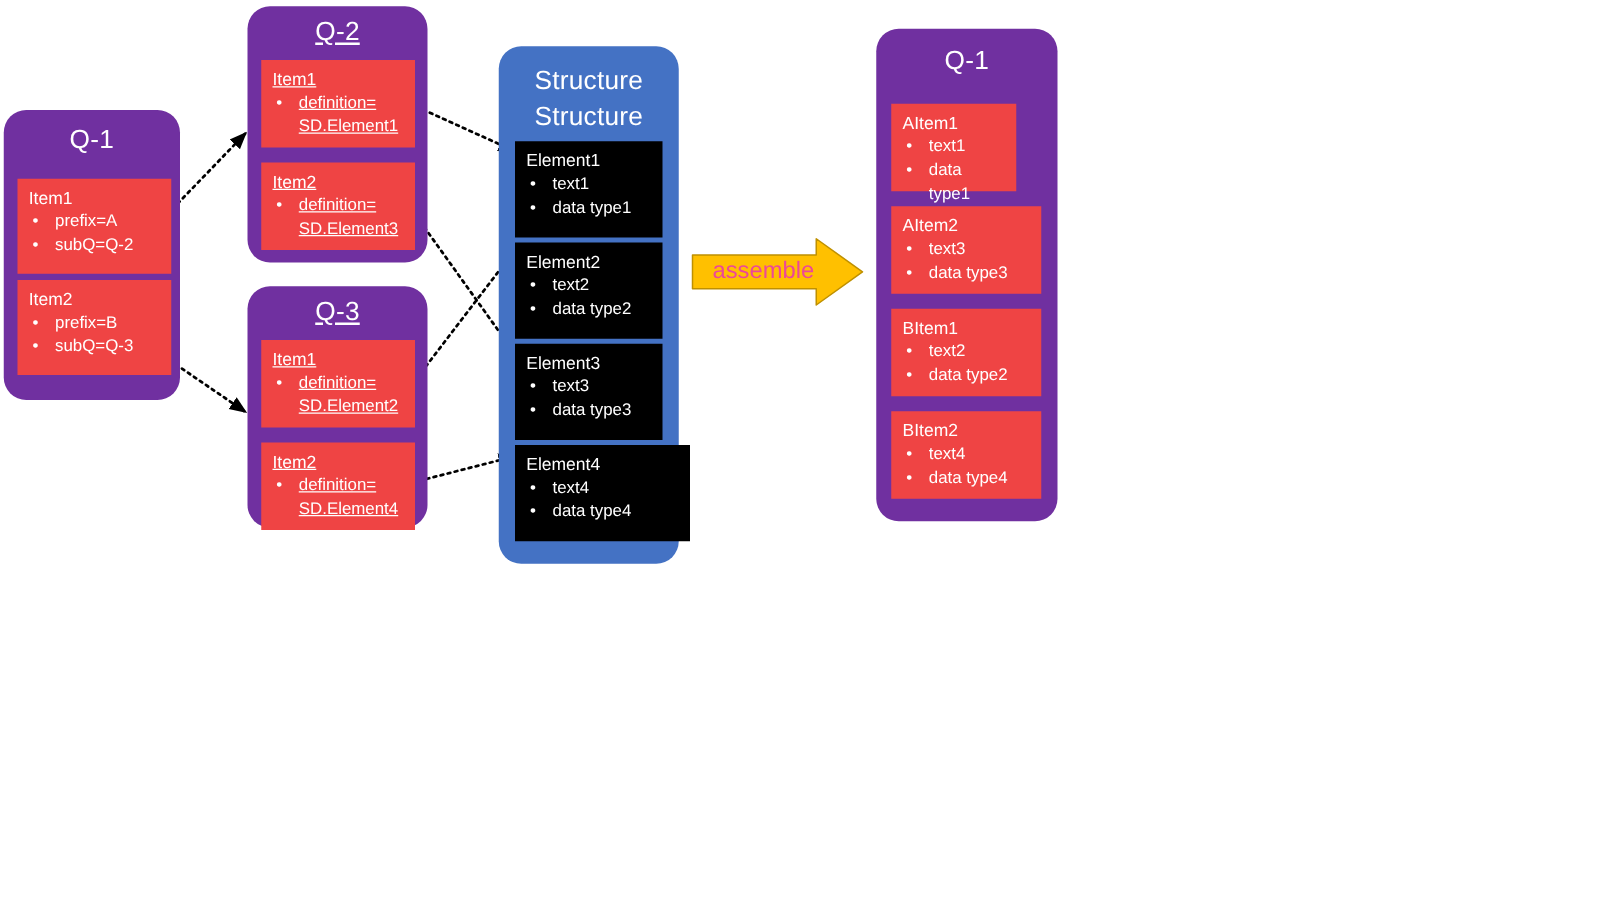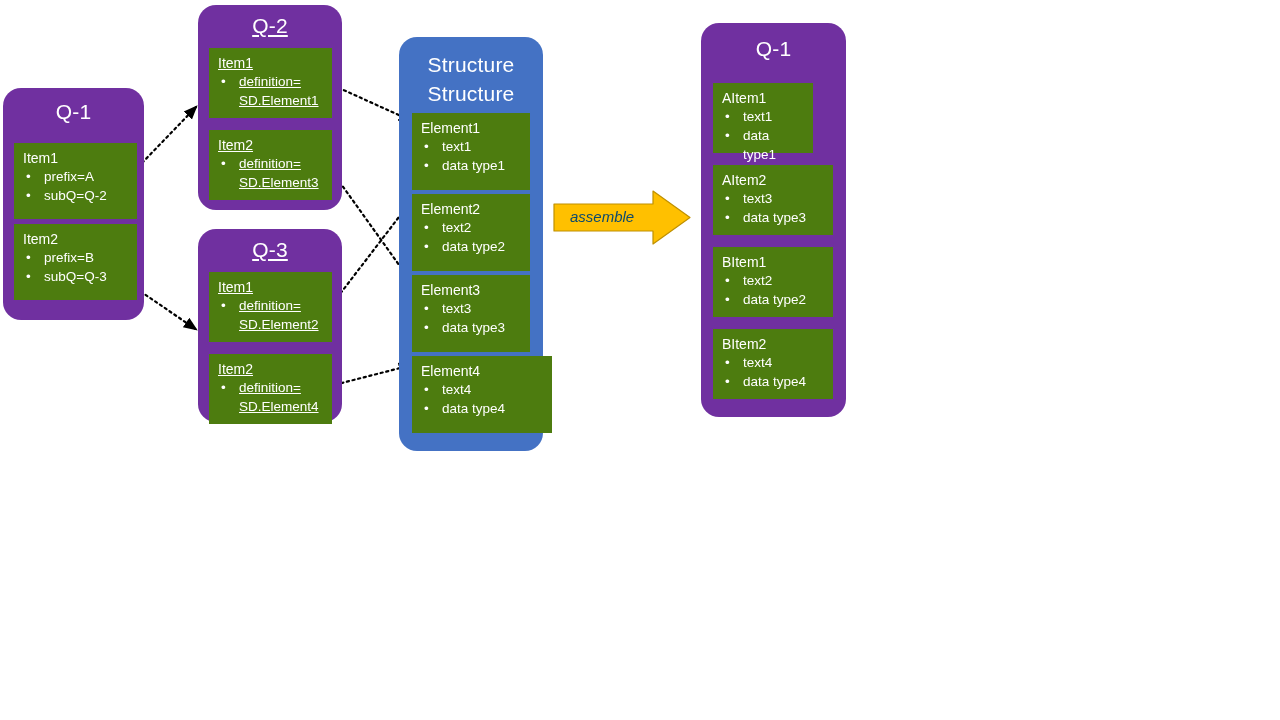--- a/index.html
+++ b/index.html
@@ -37,22 +37,22 @@
     letter-spacing: .2px;
   }
   .container-title.underline { text-decoration: underline; }
 
   .card {
     position: absolute;
     box-sizing: border-box;
     color: #ffffff;
     padding: 6px 8px 6px 9px;
   }
-  .card.orange { background: #4d7c0f; }
-  .card.green  { background: #4d7c0f; }
+  .card.orange { background: #ef4444; }
+  .card.green  { background: #000000; }
 
   .card-title {
     font-size: 14px;
     line-height: 18px;
     white-space: nowrap;
   }
   .card-title.underline { text-decoration: underline; }
 
   .bullets {
     list-style: none;
@@ -74,25 +74,24 @@
     line-height: 19px;
   }
   .bullets li .u { text-decoration: underline; }
   .bullets li .wrap2 { display: block; }
 
   .assemble-wrap {
     position: absolute;
   }
   .assemble-label {
     position: absolute;
-    color: #0c4a6e;
-    font-size: 15px;
+    color: #ec4899;
+    font-size: 19px;
     line-height: 22px;
     white-space: nowrap;
-    font-style: italic;
   }
 
   svg { overflow: visible; }
 </style>
 </head>
 <body>
 
 <div id="canvas">
 
   <svg width="1280" height="720" style="position:absolute;left:0;top:0;pointer-events:none;">

